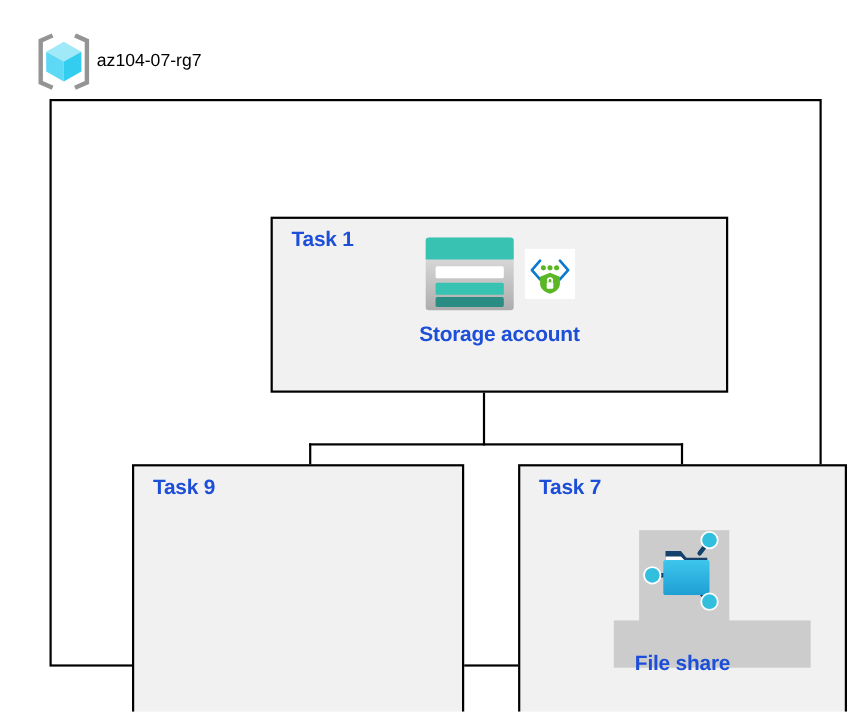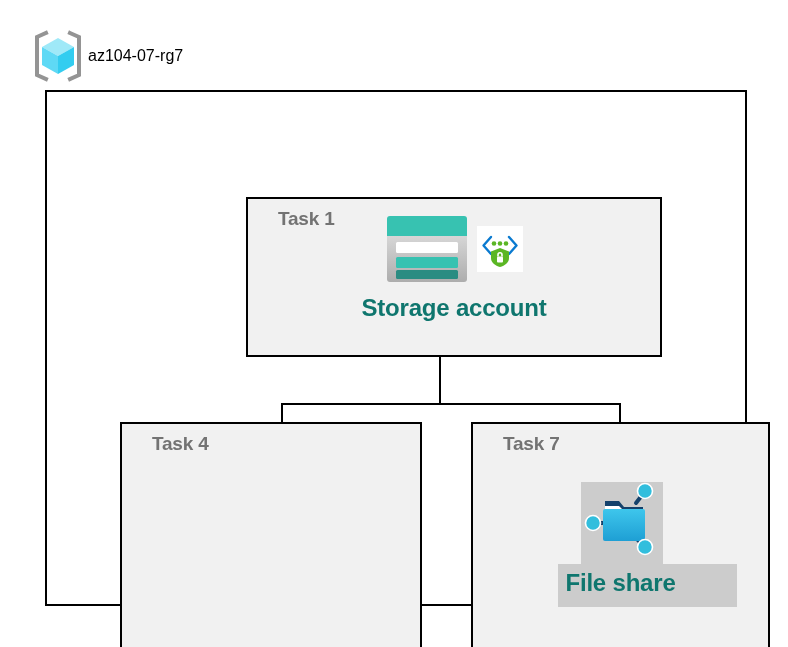--- a/index.html
+++ b/index.html
@@ -51,51 +51,51 @@
     background: #f1f1f1;
     border: 2px solid #000000;
     box-sizing: border-box;
   }
   #task1-box { left: 199px; top: 105px; width: 416px; height: 160px; }
   #task2-box { left: 73px;  top: 330px; width: 302px; height: 243px; }
   #task3-box { left: 424px; top: 330px; width: 299px; height: 243px; }
 
   .task-label {
     position: absolute;
-    left: 30px;
+    left: 17px;
     top: 9px;
     font-size: 19px;
     font-weight: bold;
-    color: #737373;
+    color: #1d4ed8;
     letter-spacing: -0.2px;
     white-space: nowrap;
   }
 
   
   .node {
     position: absolute;
     display: flex;
     flex-direction: column;
     align-items: center;
   }
   #task1-node { left: 0; right: 0; top: 15px; }
   #task2-node { left: 0; right: 0; top: 60px; }
-  #task3-node { left: 0; right: 0; top: 55px; }
+  #task3-node { left: 0; right: 0; top: 55px; gap: 24px; }
 
   .icon-row {
     display: flex;
     align-items: center;
     justify-content: center;
     gap: 8px;
   }
   .node-caption {
     margin-top: 10px;
-    font-size: 24px;
+    font-size: 19px;
     font-weight: bold;
-    color: #0f766e;
+    color: #1d4ed8;
     letter-spacing: -0.2px;
     white-space: nowrap;
     position: relative;
     z-index: 2;
   }
 
   
   #fileshare-icon-plate {
     position: absolute;
     left: 108px;
@@ -183,21 +183,21 @@
         <div class="node-caption">Storage account</div>
       </div>
     </div>
 
     <div id="conn-trunk" class="conn"></div>
     <div id="conn-bus" class="conn"></div>
     <div id="conn-drop-left" class="conn"></div>
     <div id="conn-drop-right" class="conn"></div>
 
     <div id="task2-box" class="task-box">
-      <div class="task-label">Task 4</div>
+      <div class="task-label">Task 9</div>
 
     </div>
 
     <div id="task3-box" class="task-box">
       <div class="task-label">Task 7</div>
 
       <div id="fileshare-icon-plate"></div>
       <div id="fileshare-label-plate"></div>
 
       <div id="task3-node" class="node">

